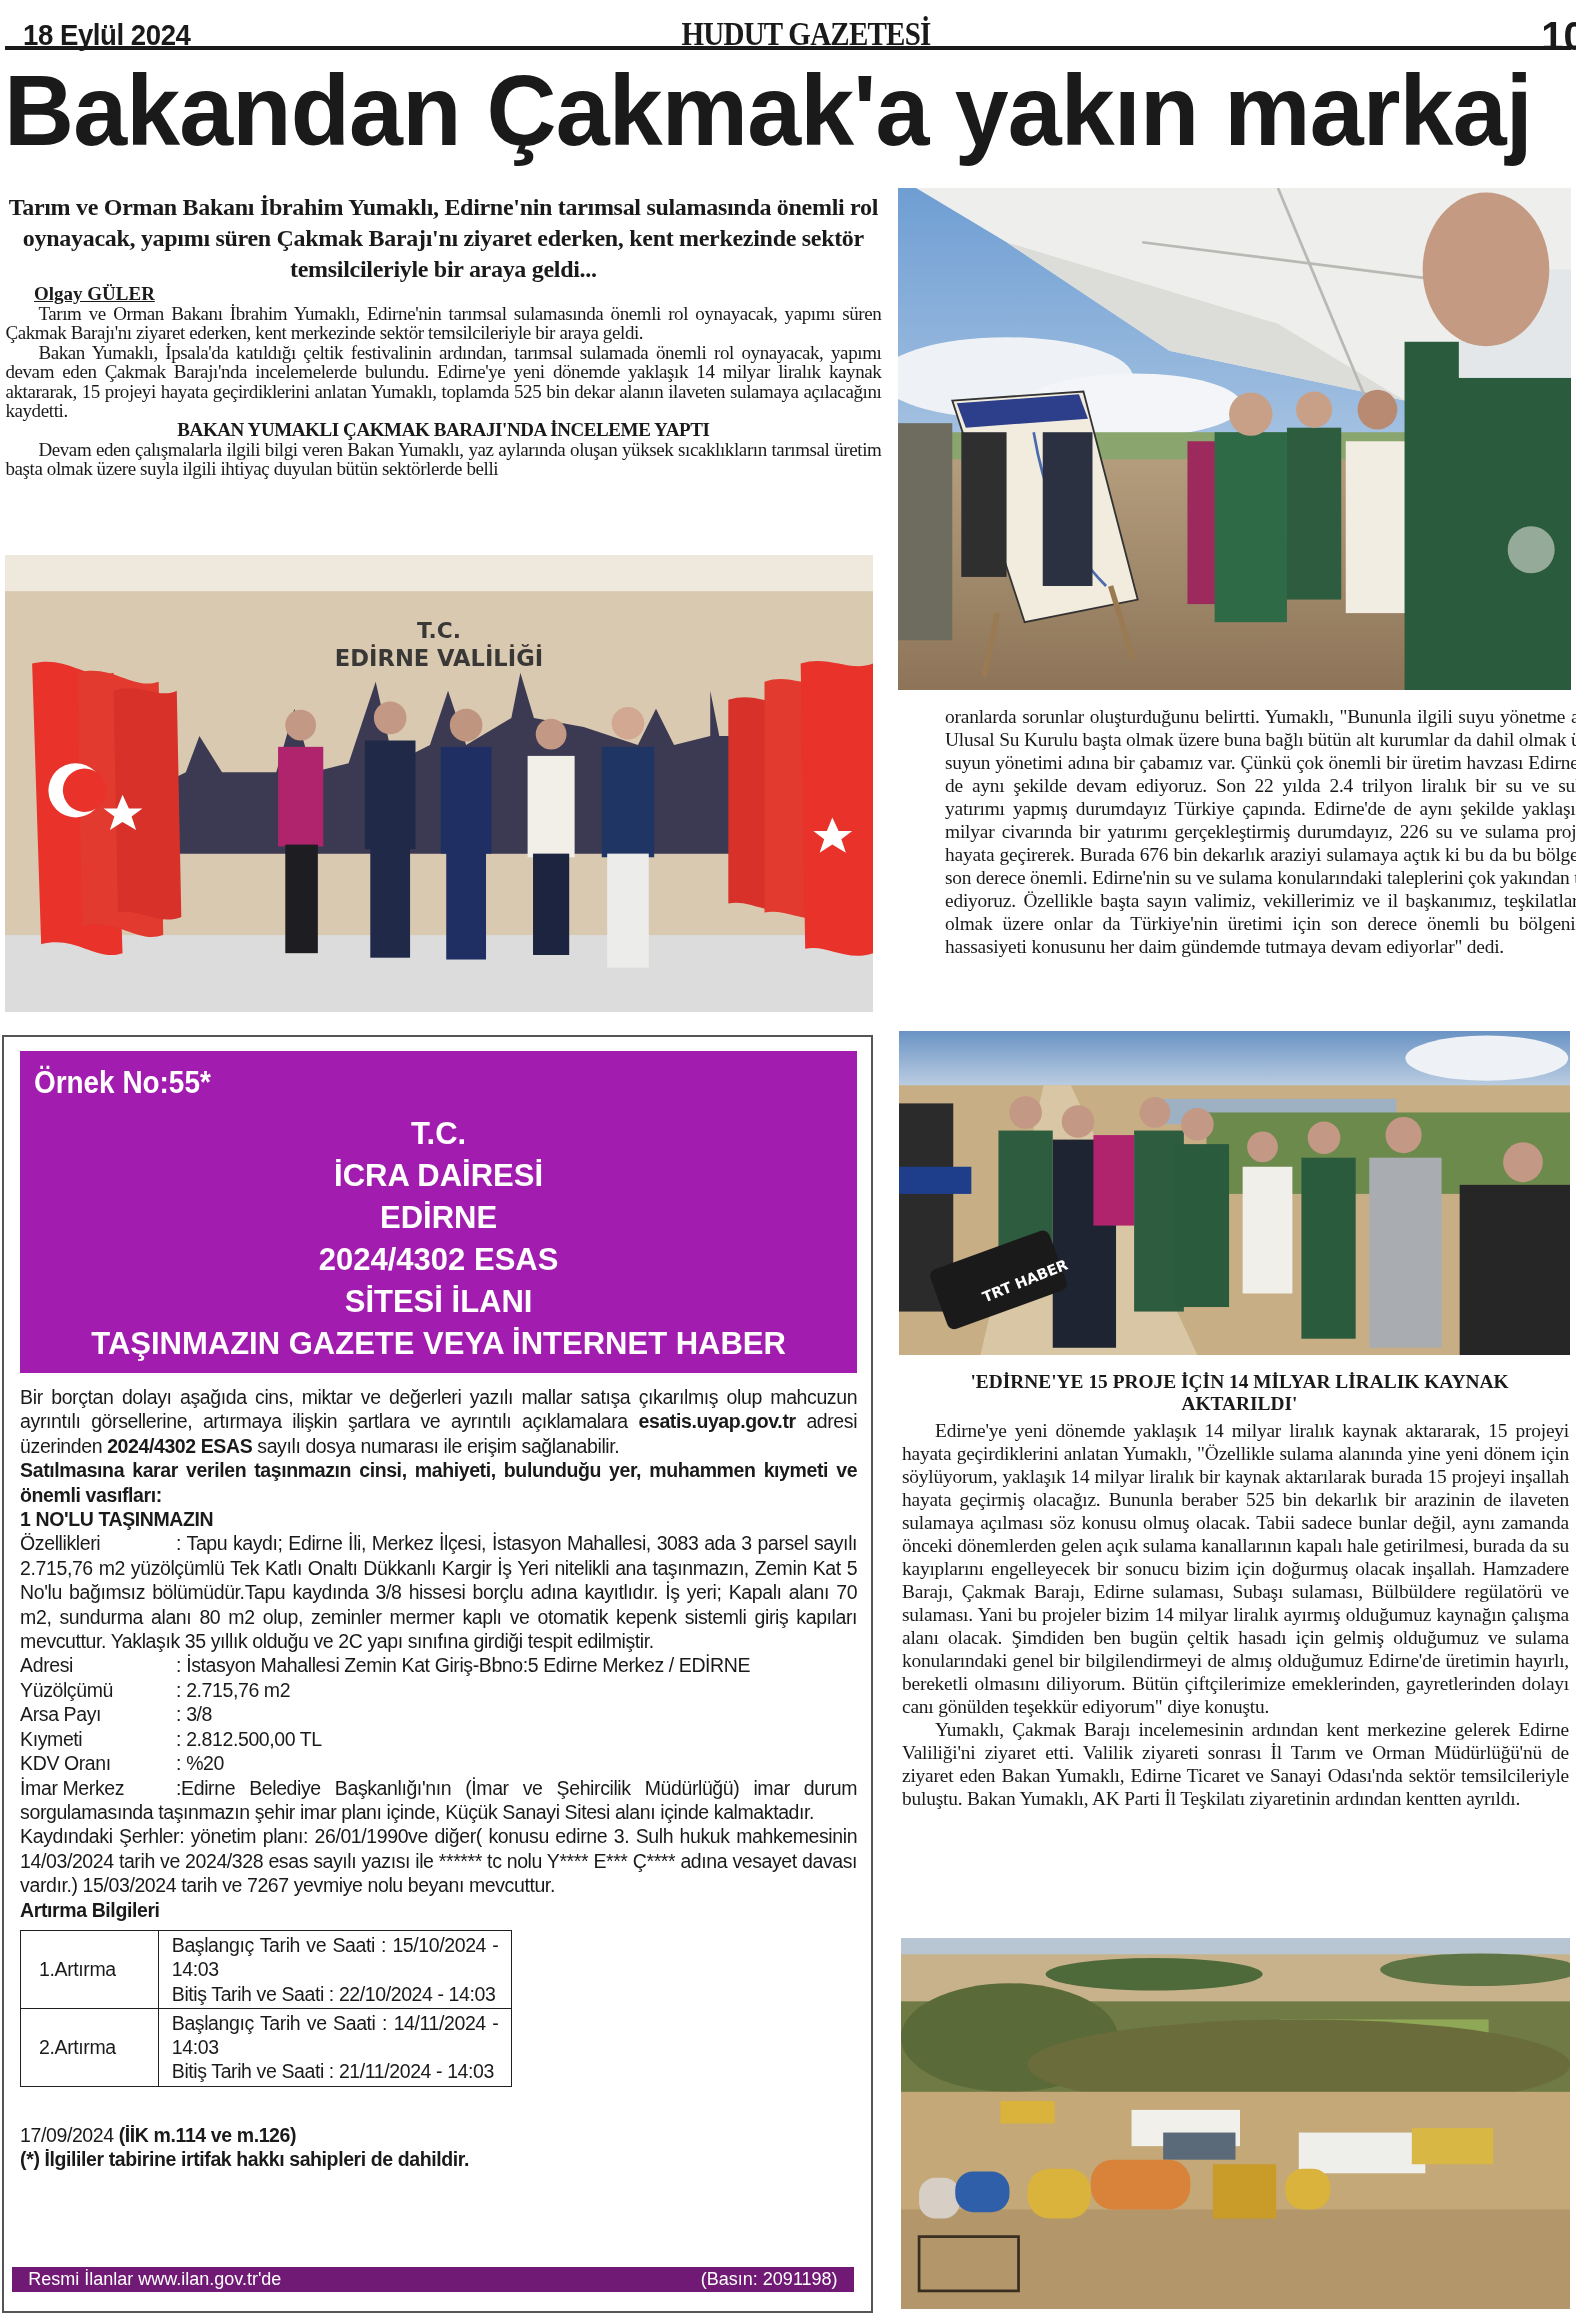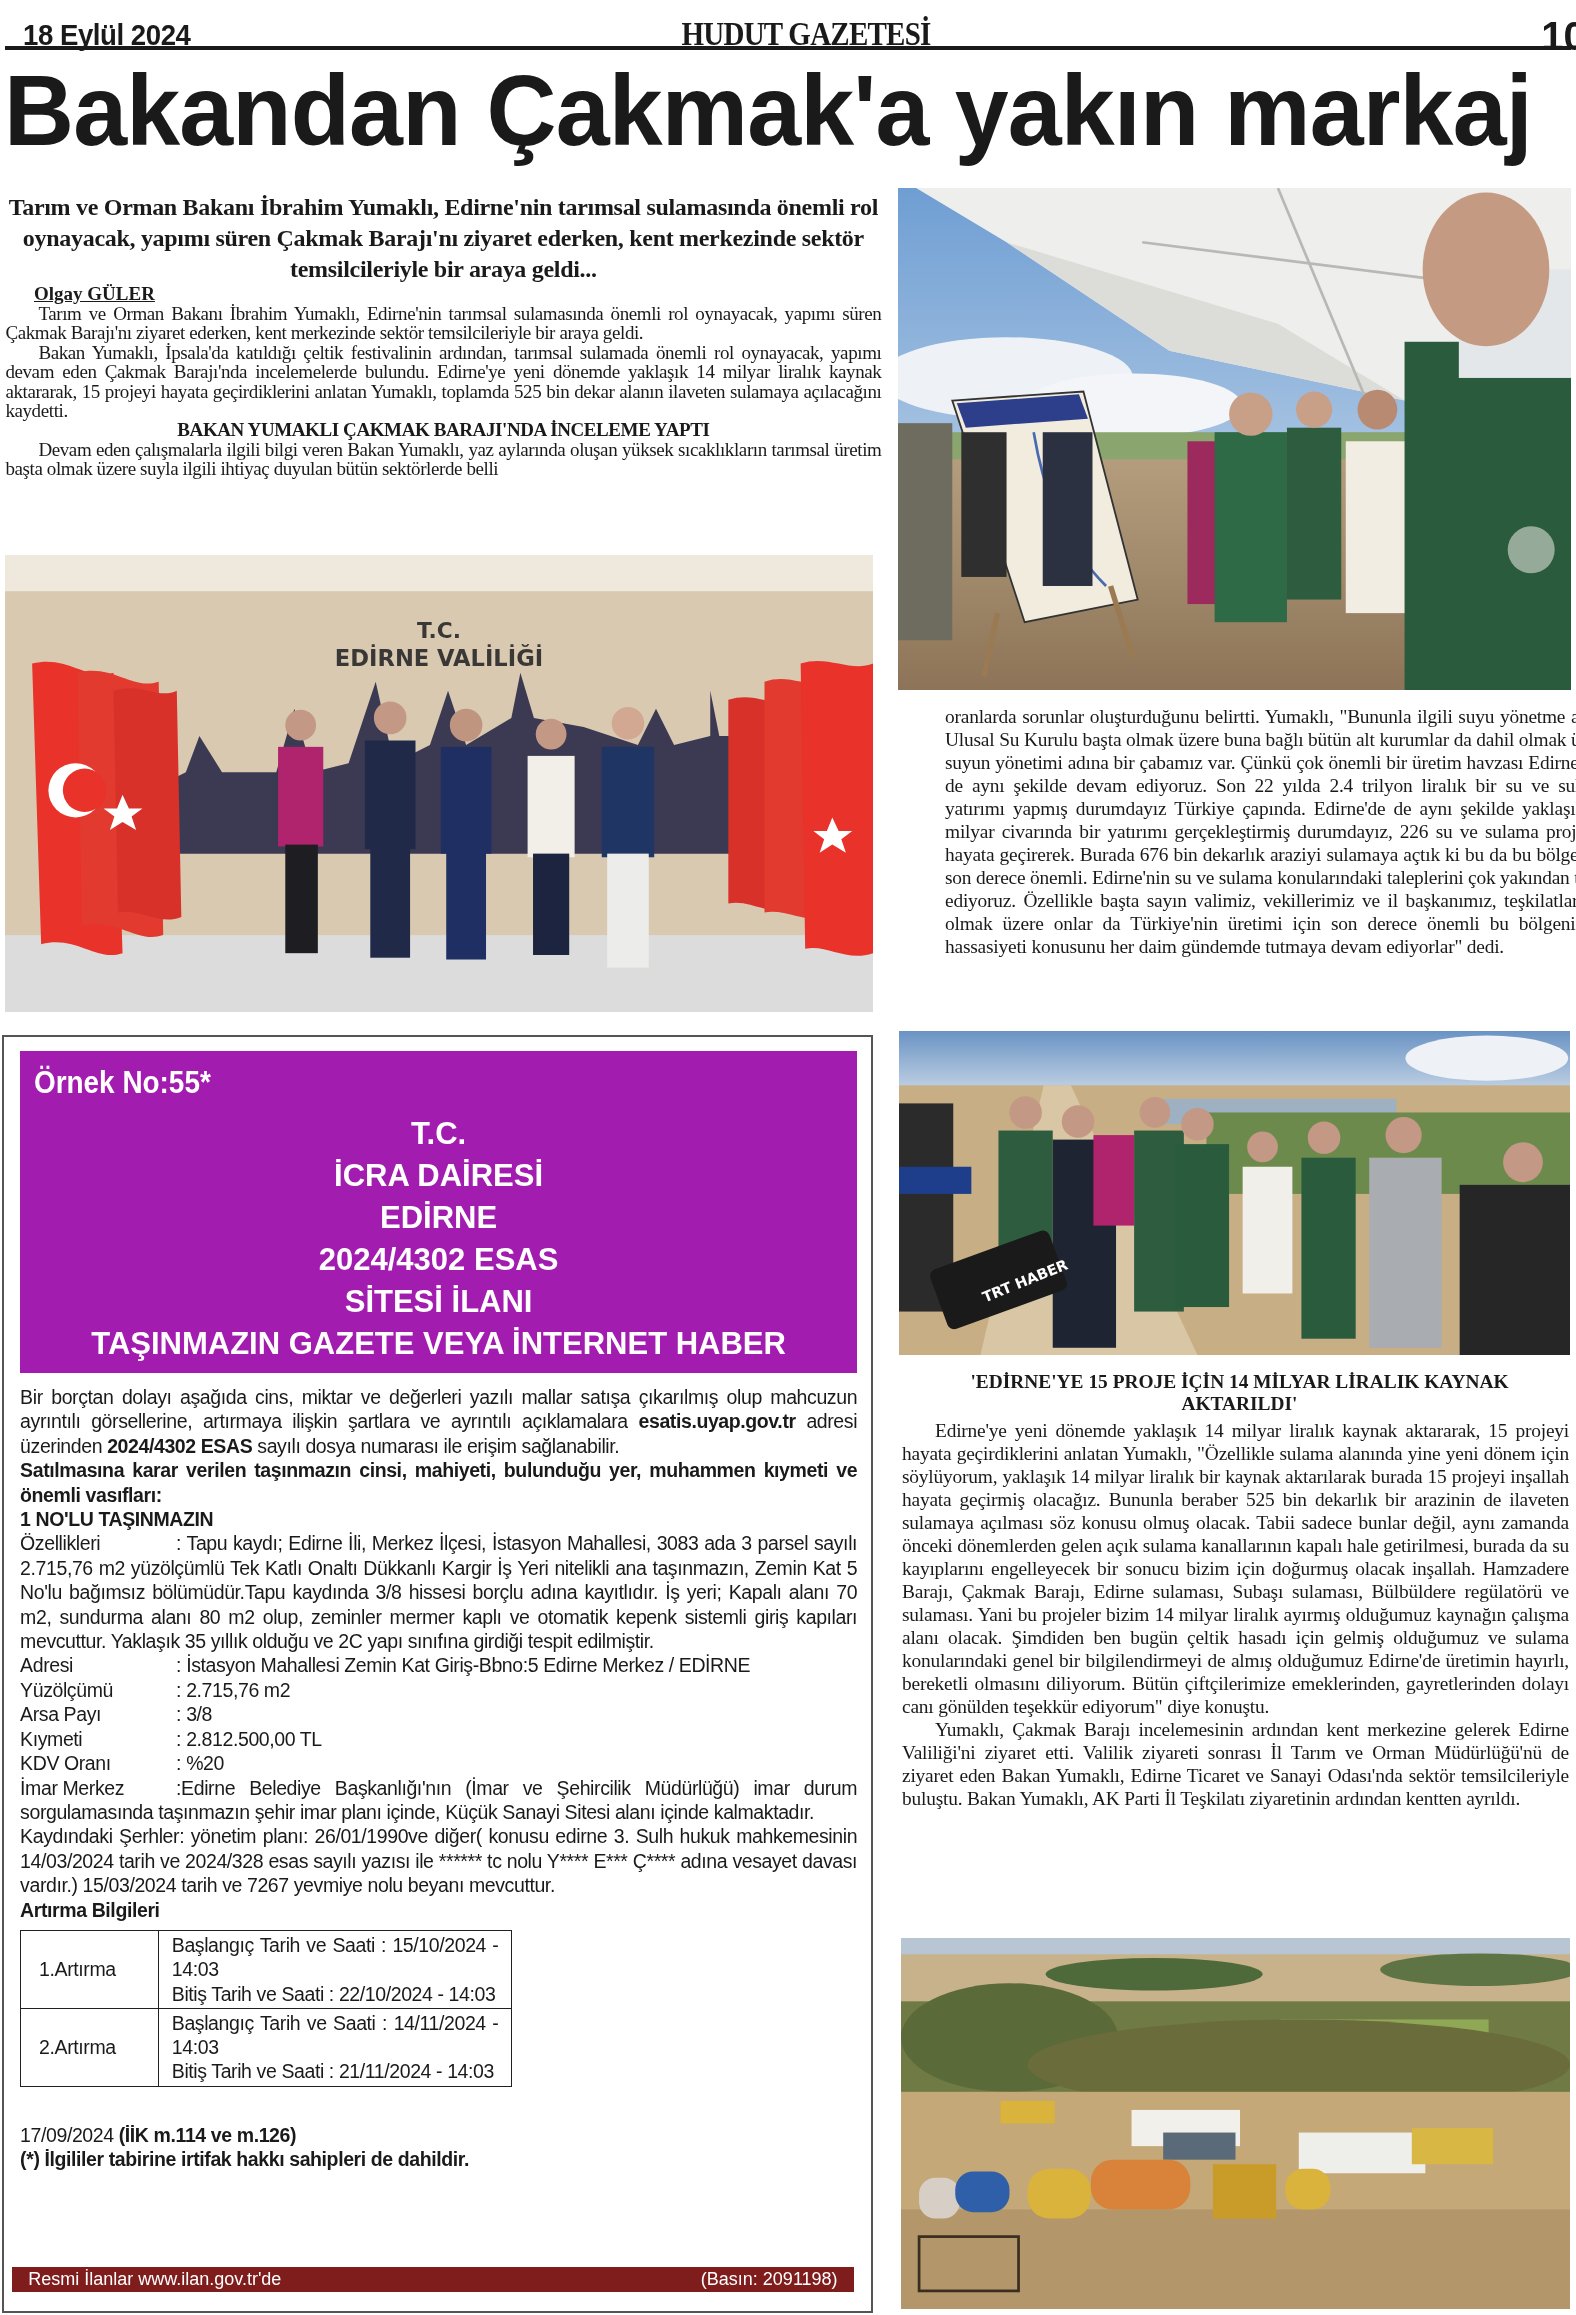--- a/index.html
+++ b/index.html
@@ -45,21 +45,21 @@
   .n-body { position: absolute; left: 16.3px; top: 348px; width: 837px; font-family: "Liberation Sans", sans-serif; font-size: 19.5px; line-height: 24.4px; text-align: justify; letter-spacing: -0.4px; }
   .n-body b { font-weight: bold; }
   .n-row { display: flex; }
   .n-key { width: 156px; flex: none; }
   .n-val { flex: 1; }
   .n-table { margin-top: 8px; width: 492px; border: 1.8px solid #231f20; border-collapse: collapse; }
   .n-table td { border: 1.8px solid #231f20; padding: 1.8px 12.7px; vertical-align: middle; line-height: 24.4px; }
   .n-table td.rnd { width: 138px; text-align: left; padding-left: 18px; }
   .n-footer-date { margin-top: 36px; }
   .n-footer-note { font-weight: bold; }
-  .n-strip { position: absolute; left: 8.1px; top: 1230px; width: 842px; height: 25px; background: #7f1d1d; color: #fff; font-family: "Liberation Sans", sans-serif; font-size: 18px; line-height: 25px; padding: 0 16.3px; display: flex; justify-content: space-between; }
+  .n-strip { position: absolute; left: 8.1px; top: 1230px; width: 842px; height: 25px; background: #701a75; color: #fff; font-family: "Liberation Sans", sans-serif; font-size: 18px; line-height: 25px; padding: 0 16.3px; display: flex; justify-content: space-between; }
 </style>
 </head>
 <body>
 
 <div class="masthead">
   <div class="mh-date">18 Eylül 2024</div>
   <div class="mh-name">HUDUT GAZETESİ</div>
   <div class="mh-page">10</div>
 </div>
 <div class="mh-rule"></div>

